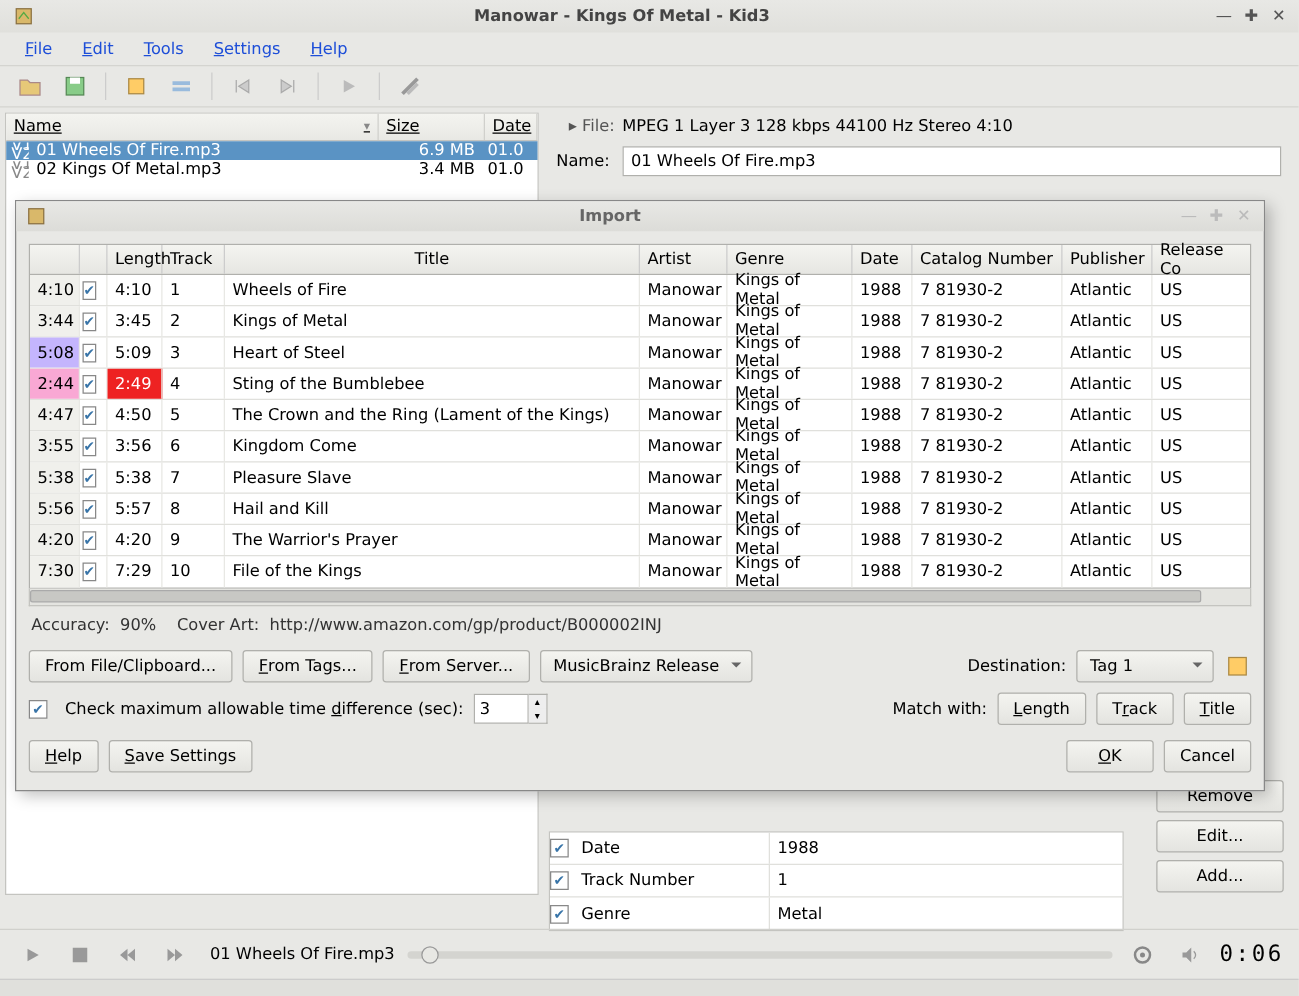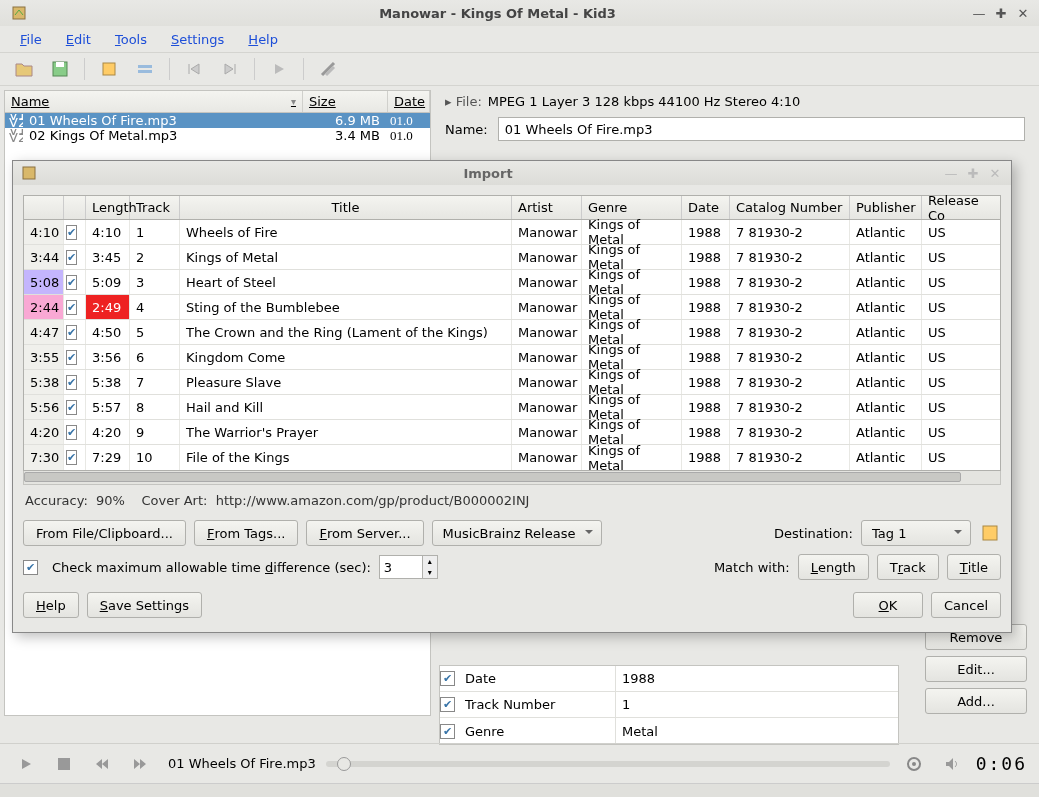--- a/index.html
+++ b/index.html
@@ -28,24 +28,24 @@
 
 .file-table { border:1px solid #c4c4c0; background:#fff; height:100%;}
 .file-table .hdr { display:flex; background:linear-gradient(#f4f4f0,#e8e8e4); border-bottom:1px solid #c4c4c0; height:22px; align-items:center;}
 .file-table .hdr .col { padding:0 6px; border-right:1px solid #d0d0cc; height:100%;display:flex;align-items:center;text-decoration:underline;}
 .file-table .hdr .col .sort{margin-left:auto;font-size:10px;color:#888;}
 .file-row{display:flex;height:15px;align-items:center;padding:0 2px;}
 .file-row.sel{background:#5a93c4;color:#fff;}
 .file-row .ico{width:18px;height:16px;display:flex;align-items:center;justify-content:center;font-size:10px;}
 .col-name{flex:1;padding:0 4px;}
 .col-size{width:85px;text-align:right;padding:0 6px;}
-.col-date{width:42px;padding:0 4px;font-family:Liberation Serif, serif;}
-
-
-.file-info{display:flex;align-items:center;padding:4px 6px;gap:6px;}
+.col-date{width:42px;padding:0 4px;}
+
+
+.file-info{display:flex;align-items:center;padding:4px 6px;gap:6px;margin-left:10px;}
 .name-row{display:flex;align-items:center;padding:4px 6px;gap:10px;}
 .name-input{flex:1;height:24px;border:1px solid #b0b0ac;background:#fff;padding:0 6px;}
 
 
 .tag-table{margin-top:520px;border:1px solid #c4c4c0;background:#fff;}
 .tag-row{display:flex;height:26px;border-bottom:1px solid #e0e0dc;align-items:center;}
 .tag-row:last-child{border-bottom:none;}
 .tag-row .fld{width:154px;padding:0 4px;}
 .tag-row .val{flex:1;padding:0 6px;border-left:1px solid #e0e0dc;height:100%;display:flex;align-items:center;}
 .side-btns{position:absolute;right:12px;top:624px;width:102px;display:flex;flex-direction:column;gap:6px;}

